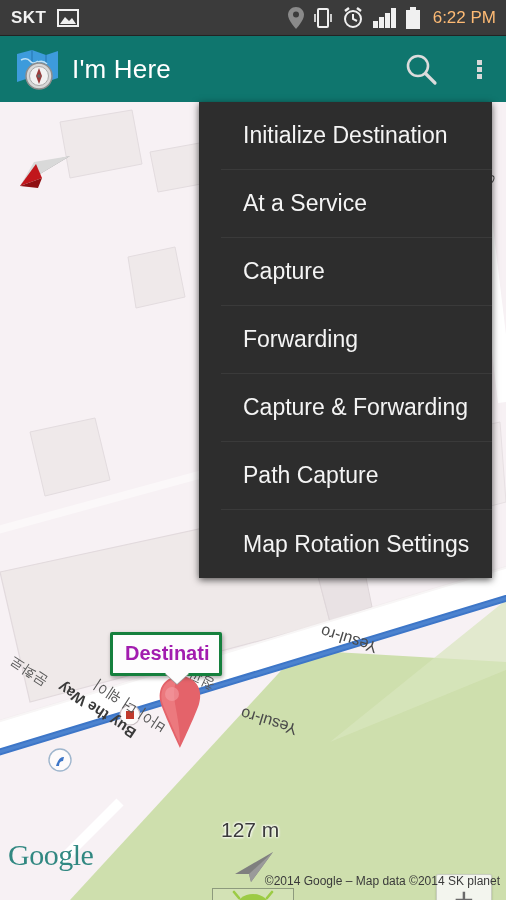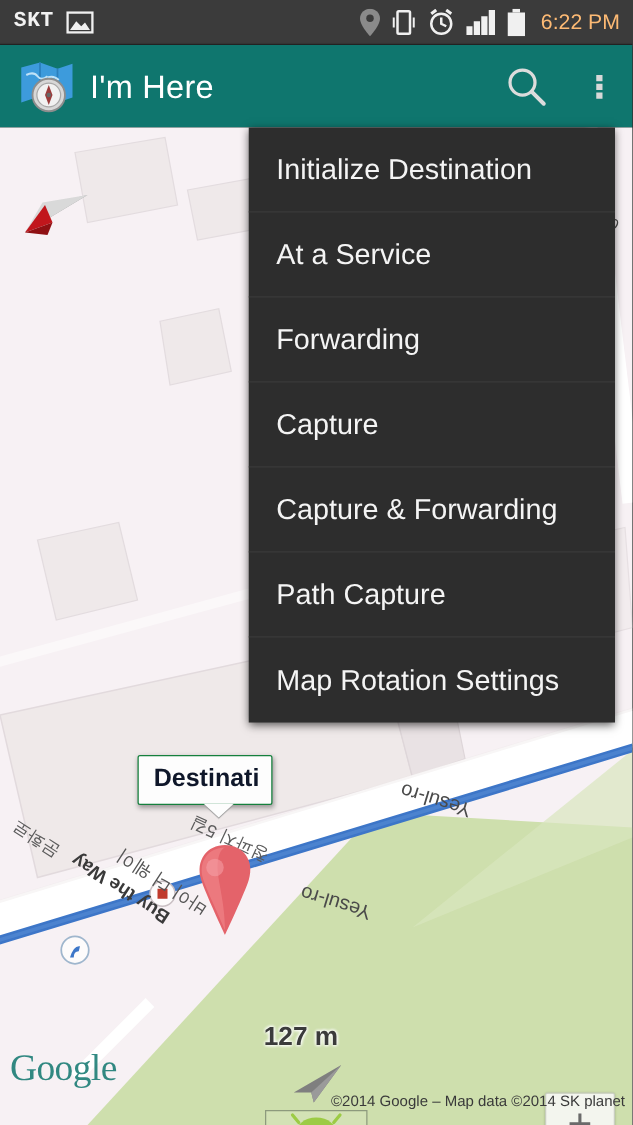--- a/index.html
+++ b/index.html
@@ -11,21 +11,21 @@
   #screen { position: relative; width: 506px; height: 900px; overflow: hidden; }
 
   
   #status-bar {
     position: absolute; top: 0; left: 0; width: 506px; height: 36px;
     background: #3b3b3b; display: flex; align-items: center;
     border-bottom: 1px solid #252525;
   }
   #carrier {
     color: #f2f2f2; font-size: 17px; font-weight: bold;
-    letter-spacing: .5px; margin-left: 11px; font-family: Liberation Mono, monospace;
+    letter-spacing: .5px; margin-left: 11px;
   }
   #status-left-icons { display: flex; align-items: center; margin-left: 10px; }
   #status-right {
     margin-left: auto; display: flex; align-items: center; gap: 9px; margin-right: 10px;
   }
   #clock { color: #fdba74; font-size: 17px; font-weight: normal; margin-left: 4px; }
 
   .sb-icon { display: block; }
 
   
@@ -54,38 +54,38 @@
     position: absolute; top: 102px; left: 0; width: 506px; height: 798px;
     background: #f7f1f4; overflow: hidden;
   }
   #map-canvas { position: absolute; inset: 0; }
 
   
   #compass-needle { position: absolute; left: 14px; top: 40px; }
 
   
   #info-window {
-    position: absolute; left: 110px; top: 502px; z-index: 6;
-    background: #fdfdfd; border: 1px solid #15803d; border-radius: 2px;
-    padding: 7px 10px 8px 12px; font-size: 20px; color: #0f172a; font-weight: bold;
+    position: absolute; left: 110px; top: 530px; z-index: 6;
+    background: #fdfdfd; border: 3px solid #15803d; border-radius: 2px;
+    padding: 7px 10px 8px 12px; font-size: 20px; color: #a21caf; font-weight: bold;
     box-shadow: 1px 2px 4px rgba(0,0,0,.35); white-space: nowrap;
   }
   #info-window:after {
     content: ""; position: absolute; left: 52px; bottom: -11px;
     border-left: 12px solid transparent; border-right: 12px solid transparent;
     border-top: 11px solid #fdfdfd;
     filter: drop-shadow(0 1px 0 #9a9a9a);
   }
   
   #map-marker { position: absolute; left: 152px; top: 572px; z-index: 5; }
 
   
   #scale-indicator {
-    position: absolute; left: 211px; top: 716px; z-index: 4;
-    color: #3b3b3b; font-size: 21px; font-weight: bold;
+    position: absolute; left: 221px; top: 716px; z-index: 4;
+    color: #3b3b3b; font-size: 21px; font-weight: normal;
     text-shadow: 0 0 3px #fff, 0 0 3px #fff, 0 0 3px #fff;
   }
   #nav-arrow { position: absolute; left: 233px; top: 748px; z-index: 4; }
 
   
   #pegman-button {
     position: absolute; left: 212px; top: 786px; width: 82px; height: 82px;
     border: 1px solid #8d9a7d; background: rgba(255,255,255,.10); z-index: 4;
   }
 
@@ -116,21 +116,21 @@
   
   .map-label {
     position: absolute; font-size: 15px; color: #4a4a4a; white-space: nowrap;
     z-index: 2;
   }
   .map-label.rot180 { transform: rotate(180deg); }
 
   
   #overflow-menu {
     position: absolute; left: 199px; top: 102px; width: 293px; z-index: 20;
-    background: #2d2d2d; box-shadow: 0 2px 7px rgba(0,0,0,.65);
+    background: #2d2d2d; box-shadow: 0 2px 7px rgba(0,0,0,.65); padding-left: 22px;
   }
   .menu-item {
     height: 68px; display: flex; align-items: center;
     padding-left: 22px; color: #f4f4f4; font-size: 23px;
     border-bottom: 1px solid #3a3a3a; white-space: nowrap;
   }
   .menu-item:last-child { border-bottom: none; }
 </style>
 </head>
 <body>
@@ -327,20 +327,20 @@
     </div>
 
     <div id="google-logo">Google</div>
 
     <div id="map-attribution">©2014 Google – Map data ©2014 SK planet</div>
   </div>
 
   <div id="overflow-menu">
     <div class="menu-item">Initialize Destination</div>
     <div class="menu-item">At a Service</div>
+    <div class="menu-item">Capture</div>
     <div class="menu-item">Forwarding</div>
-    <div class="menu-item">Capture</div>
     <div class="menu-item">Capture &amp; Forwarding</div>
     <div class="menu-item">Path Capture</div>
     <div class="menu-item">Map Rotation Settings</div>
   </div>
 
 </div>
 
 </body></html>

